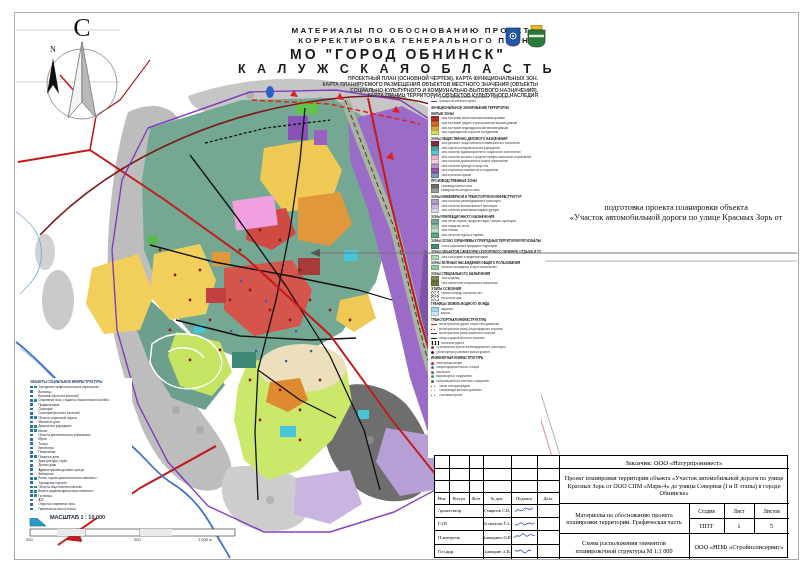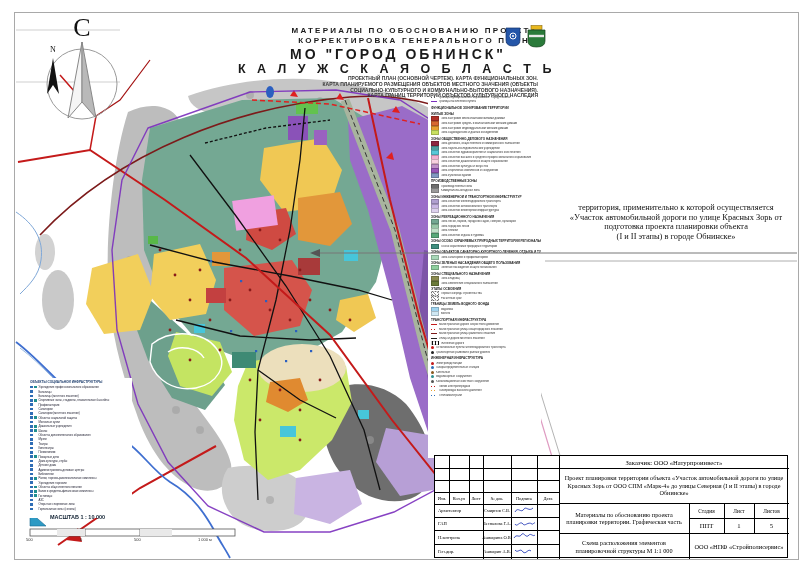--- a/index.html
+++ b/index.html
@@ -241,24 +241,22 @@
   <circle cx="8" cy="9" r="3" fill="none" stroke="#fff" stroke-width="1"></circle>
   <circle cx="8" cy="9" r="1" fill="#fff"></circle>
 </svg>
 <svg class="abs emblem" style="left:527px;top:25px;" width="19" height="23">
   <rect x="4" y="0.5" width="11" height="4" fill="#e8b81f" stroke="#8a6a10" stroke-width="0.6"></rect>
   <path d="M1,5 h17 v11 q0,6 -8.5,6 q-8.5,0 -8.5,-6 Z" fill="#2a7a3a" stroke="#14421c" stroke-width="0.7"></path>
   <path d="M2,11 h15" stroke="#e8e8e8" stroke-width="2.4"></path>
 </svg>
 
 <div id="annotation" class="abs">
-    <div>территория, применительно к которой осуществляется</div>
+    <div>подготовка проекта планировки объекта</div>
     <div>«Участок автомобильной дороги по улице Красных Зорь от</div>
-    <div>подготовка проекта планировки объекта</div>
-    <div>(I и II этапы) в городе Обнинске»</div>
   </div>
 <svg id="leader-svg" class="abs" width="810" height="573">
   <line x1="318" y1="253" x2="797" y2="253" stroke="#777777" stroke-width="1"></line>
   <polygon points="310,253 320,249 320,257" fill="#555555"></polygon>
   <line x1="545" y1="261" x2="797" y2="261" stroke="#999999" stroke-width="0.8"></line>
 </svg>
 
 <div id="zones-legend" class="abs">
     <div class="zl-row">
       <span class="zl-sw" style="height: 1px; border: none; background: repeating-linear-gradient(90deg, rgb(85, 85, 85) 0px, rgb(85, 85, 85) 1.5px, transparent 1.5px, transparent 3px);"></span>

